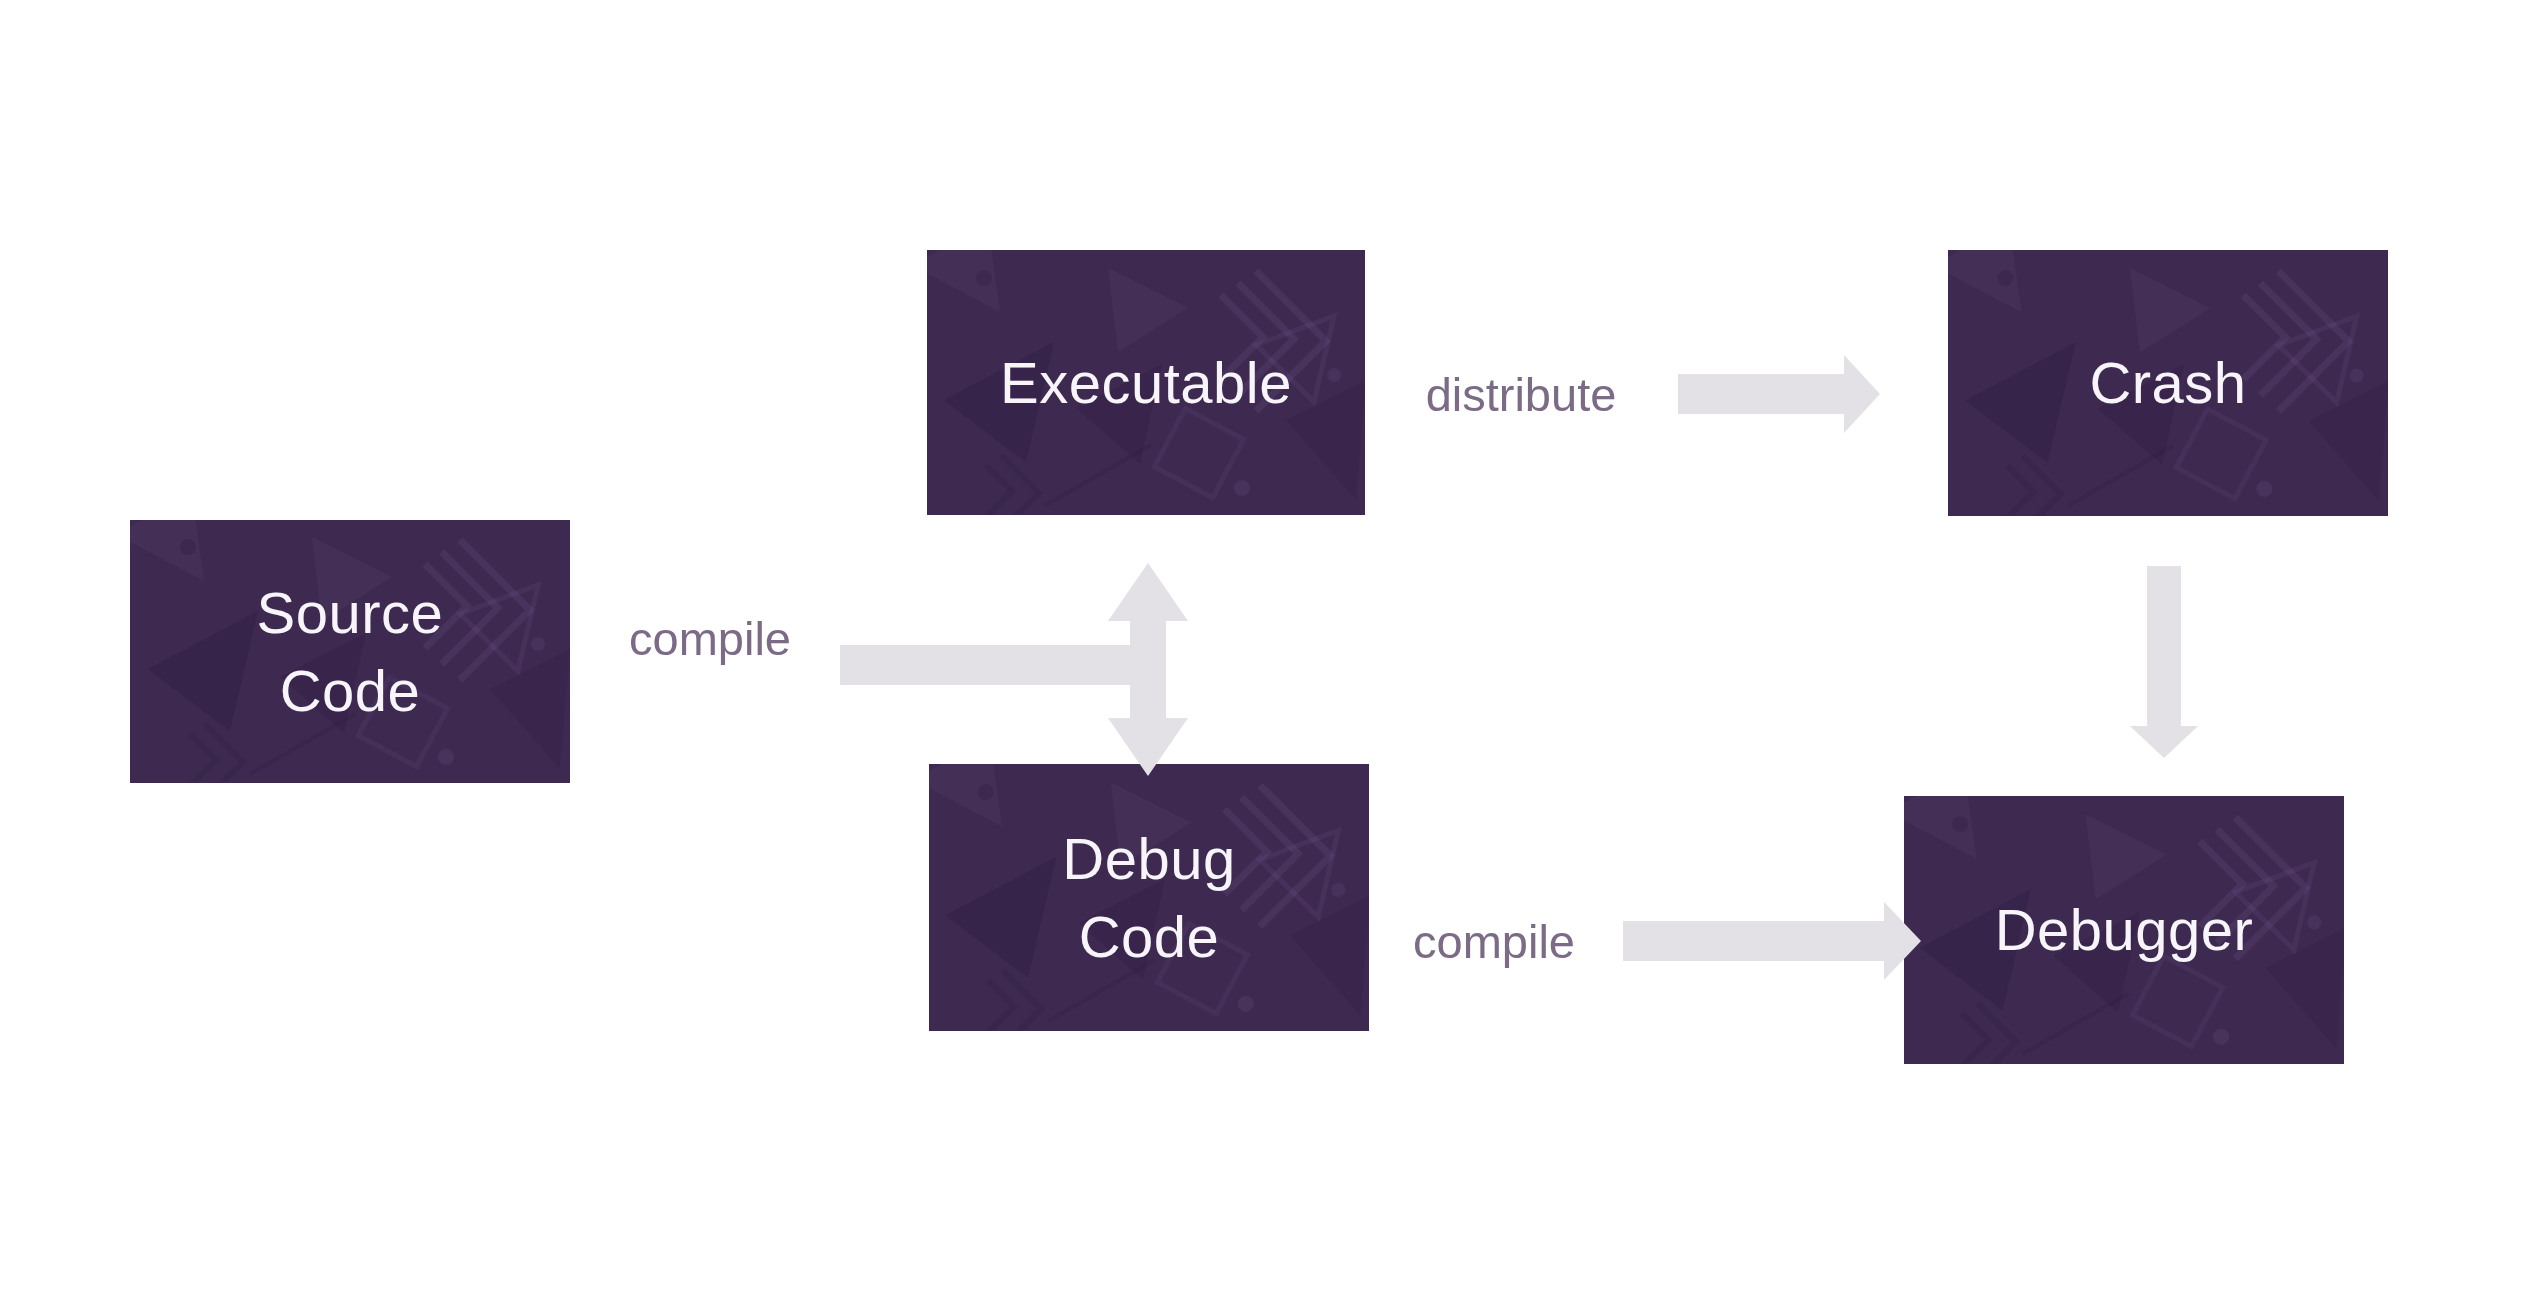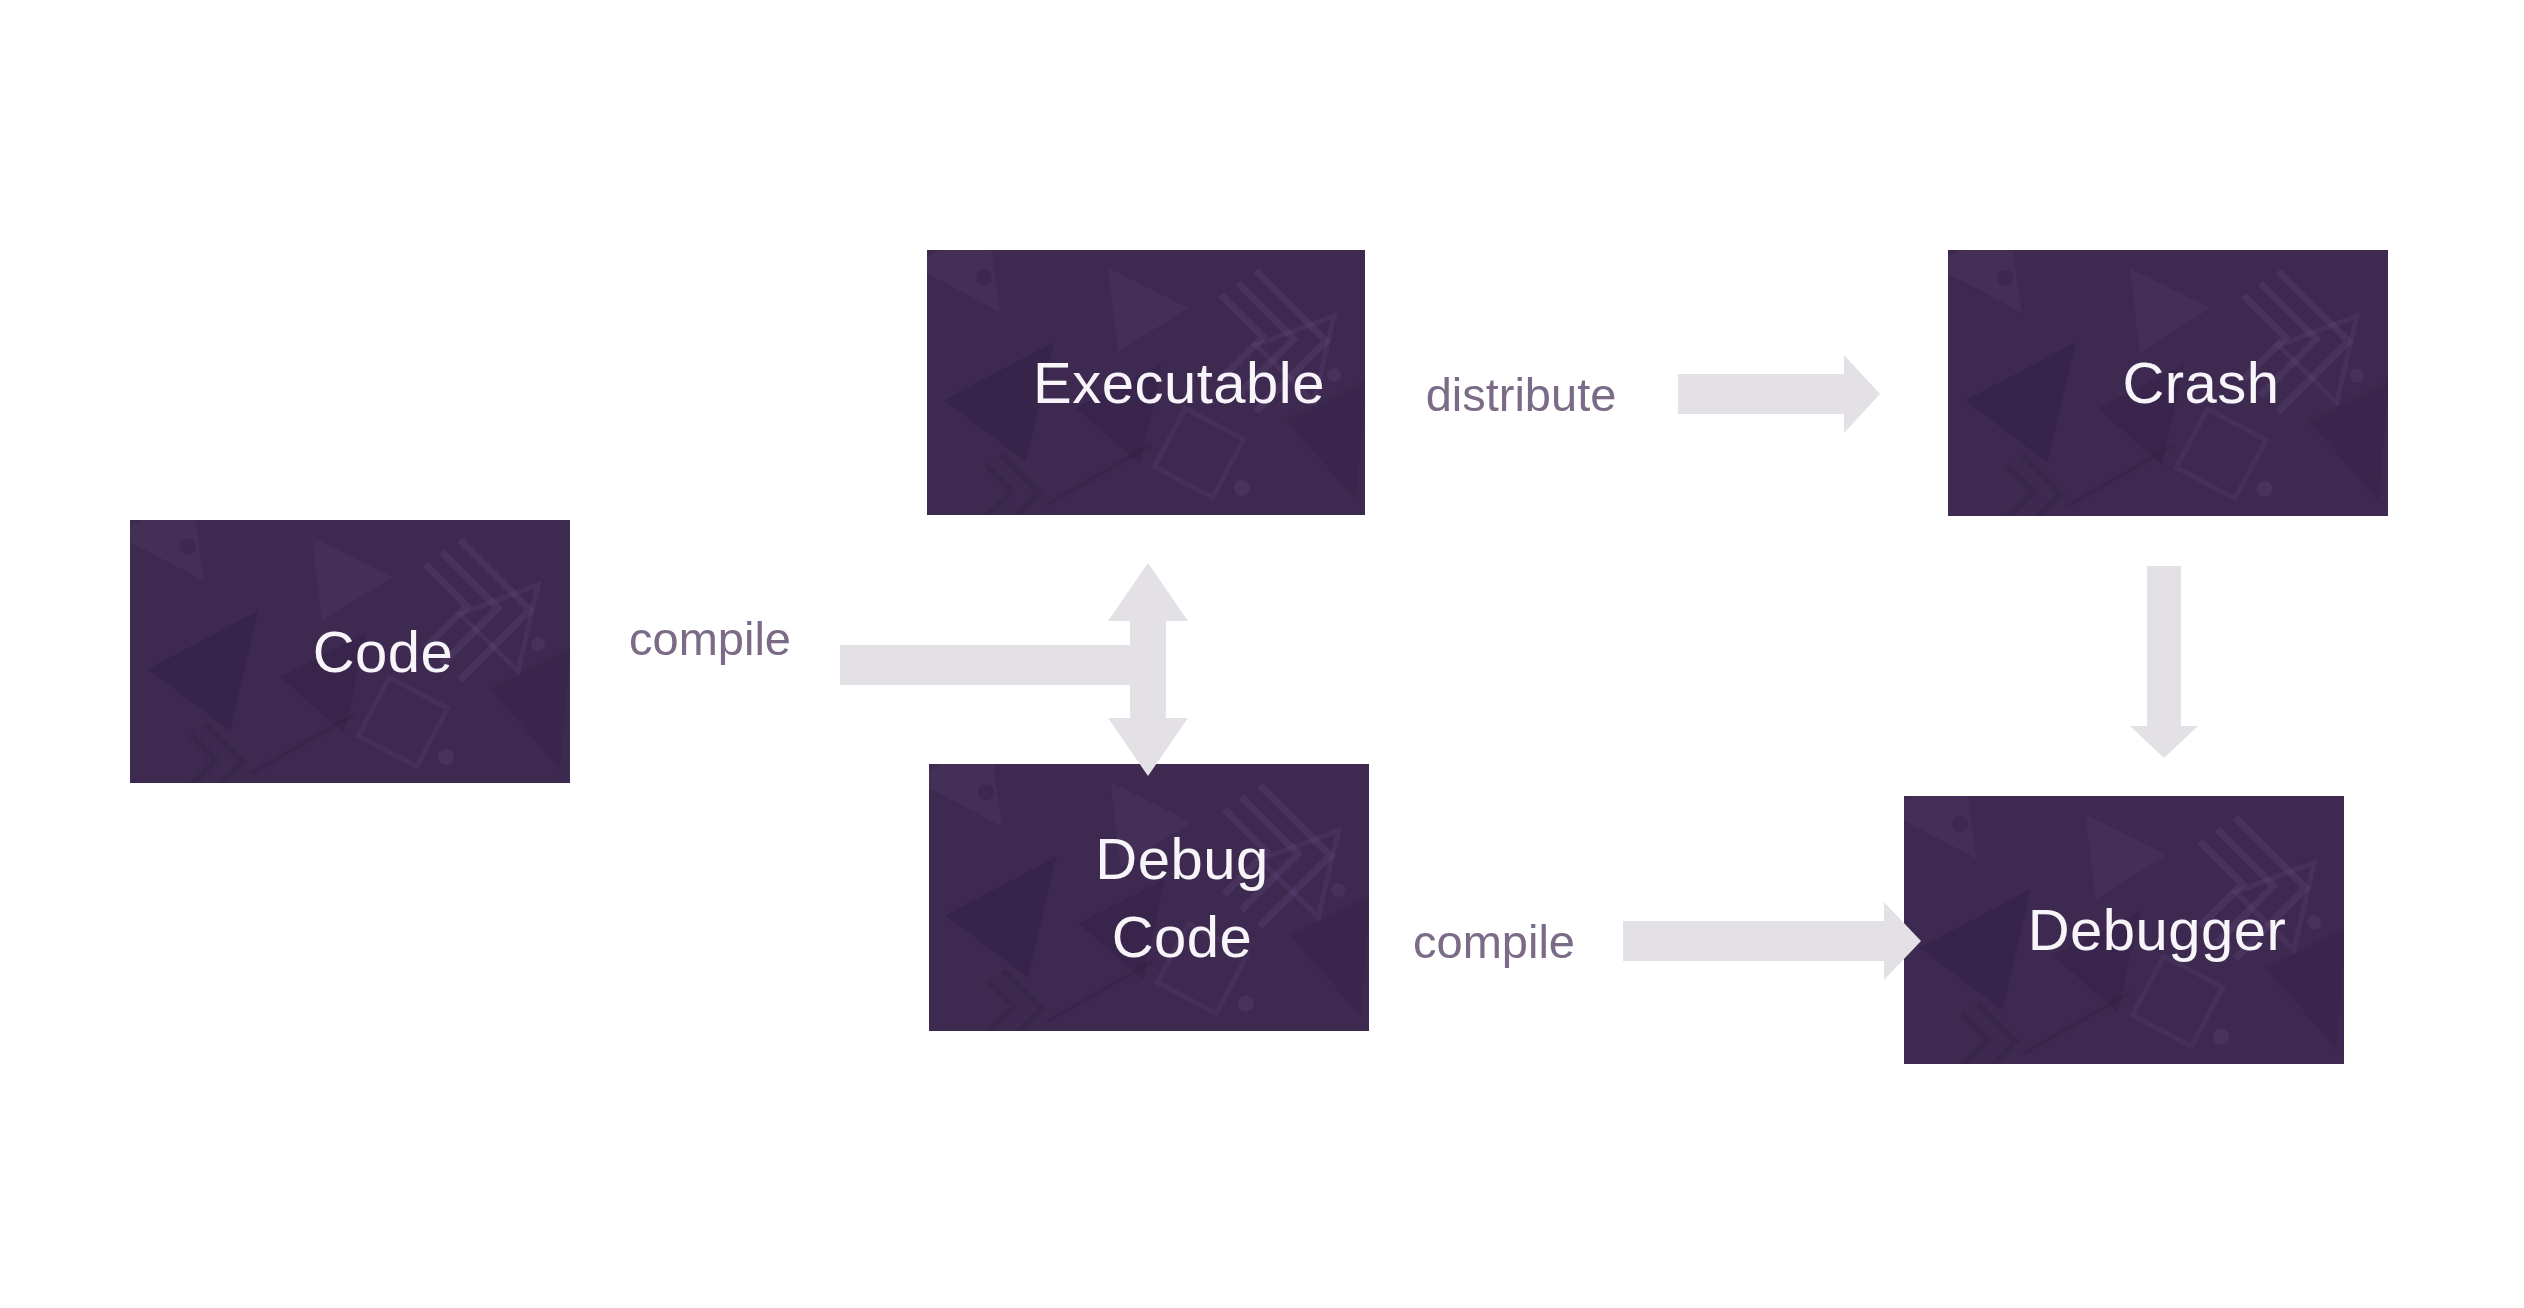--- a/index.html
+++ b/index.html
@@ -33,21 +33,20 @@
     display: flex;
     flex-direction: column;
     align-items: center;
     justify-content: center;
     text-align: center;
     color: var(--node_text, #f7f5f9);
     font-size: 58px;
     line-height: 1.34;
     letter-spacing: 0.5px;
     font-weight: 400;
-    padding-left: 33px;
   }
   .node .line { display: block; }
   .connector-bar {
     position: absolute;
     background: var(--connector, #e3e1e5);
   }
   .shape {
     position: absolute;
     display: block;
   }
@@ -84,20 +83,21 @@
   </g>
   <circle cx="58" cy="28" r="8" fill="#1f0f33" opacity="0.18"></circle>
   <circle cx="316" cy="238" r="8" fill="#7e63a0" opacity="0.16"></circle>
   <circle cx="408" cy="125" r="7" fill="#7e63a0" opacity="0.14"></circle>
   <rect x="240" y="170" width="66" height="66" fill="none" stroke="#7e63a0" stroke-width="5" opacity="0.12" transform="rotate(28 273 203)"></rect>
   <polygon points="330,95 408,66 388,152" fill="none" stroke="#8a6fae" stroke-width="5" opacity="0.12"></polygon>
   <path d="M120,255 L225,195" stroke="#1f0f33" stroke-width="4" fill="none" opacity="0.12"></path>
   <polygon points="360,170 440,130 430,250" fill="#1f0f33" opacity="0.12"></polygon>
       </svg>
     <div class="node-text">
+      <span class="line">Source</span>
       <span class="line">Code</span>
     </div>
   </div>
 
   <div class="node" style="left:927px; top:250px; width:438px; height:265px;">
     <svg class="texture" viewBox="0 0 440 265" preserveAspectRatio="xMidYMid slice" aria-hidden="true">
   <polygon points="18,150 128,92 100,212" fill="#1f0f33" opacity="0.20"></polygon>
   <polygon points="-15,15 62,-25 74,62" fill="#7e63a0" opacity="0.10"></polygon>
   <polygon points="150,158 236,114 214,214" fill="#1f0f33" opacity="0.16"></polygon>
   <polygon points="182,18 262,58 192,102" fill="#7e63a0" opacity="0.10"></polygon>

